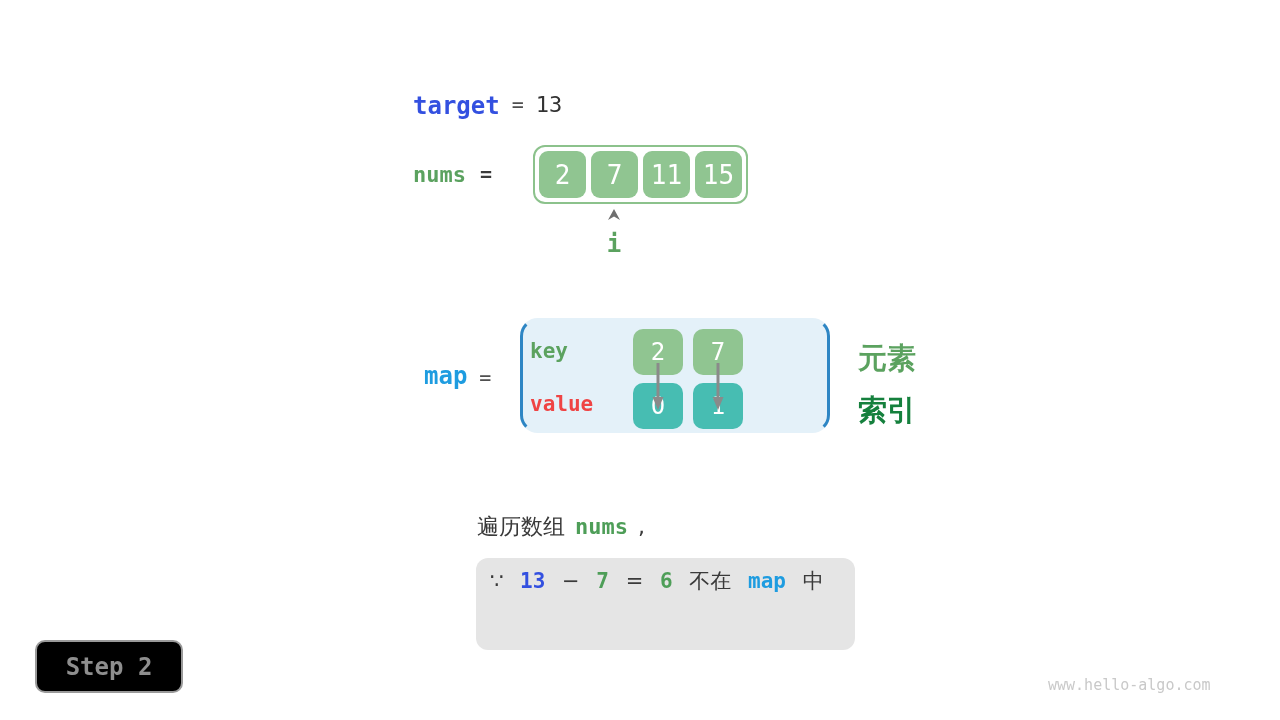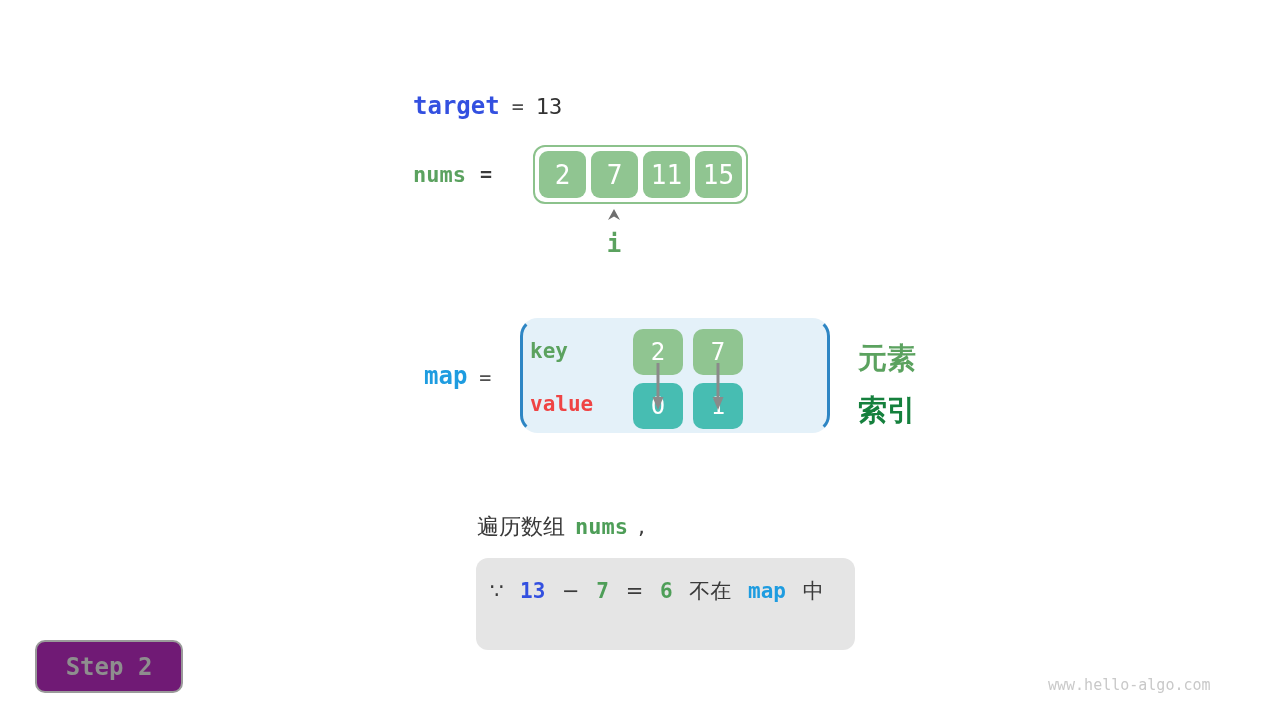--- a/index.html
+++ b/index.html
@@ -10,21 +10,21 @@
     height: 720px;
     background: #ffffff;
     overflow: hidden;
     font-family: "DejaVu Sans", "Liberation Sans", sans-serif;
     color: #3a3a3a;
   }
   .abs { position: absolute; }
   .mono { font-family: "DejaVu Sans Mono", "Liberation Mono", monospace; }
 
   
-  .target-line { left: 413px; top: 92px; display: flex; align-items: center; }
+  .target-line { left: 413px; top: 92px; display: flex; align-items: flex-start; }
   .kw-target { color: #3350e0; font-weight: bold; font-size: 24px; }
   .eq-gray { color: #4f4f4f; font-size: 20px; margin: 0 12px; }
   .target-val { color: #333333; font-size: 22px; }
 
   
   .nums-label { left: 413px; top: 160px; height: 28px; display: flex; align-items: center; }
   .kw-nums { color: #5ba25f; font-weight: bold; font-size: 22px; }
   .eq-dark-bold { color: #3a3a3a; font-weight: bold; font-size: 20px; margin-left: 14px; }
 
   .array-box {
@@ -81,35 +81,35 @@
   .anno-index   { left: 858px; top: 391px; color: #15803d; }
 
   
   .caption { left: 477px; top: 512px; font-size: 22px; display: flex; align-items: baseline; }
   .caption .code-green { margin: 0 10px; }
 
   
   .reason-box {
     left: 476px; top: 558px; width: 379px; height: 92px;
     background: #e5e5e5; border-radius: 12px;
-    padding: 15px 0 0 14px;
+    padding: 5px 0 0 14px;
     font-size: 21px;
   }
   .reason-line { line-height: 37px; white-space: nowrap; }
   .seg { margin-right: 10px; }
   .seg:last-child { margin-right: 0; }
   .code-blue  { color: #3350e0; font-weight: bold; font-family: "DejaVu Sans Mono", monospace; }
   .code-green { color: #4e9e58; font-weight: bold; font-family: "DejaVu Sans Mono", monospace; }
   .code-lblue { color: #1e9ce0; font-weight: bold; font-family: "DejaVu Sans Mono", monospace; }
   .plain { color: #3a3a3a; }
 
   
   .step-badge {
     left: 35px; top: 640px; width: 148px; height: 53px;
-    background: #701a75; border: 2px solid #9a9a9a; border-radius: 10px;
+    background: #000000; border: 2px solid #9a9a9a; border-radius: 10px;
     display: flex; align-items: center; justify-content: center;
     color: #8e8e8e; font-weight: bold; font-size: 24px;
   }
   .watermark { left: 1048px; top: 676px; color: #c9c9c9; font-size: 15px; }
 </style>
 </head>
 <body>
 
 <div class="frame">
 

